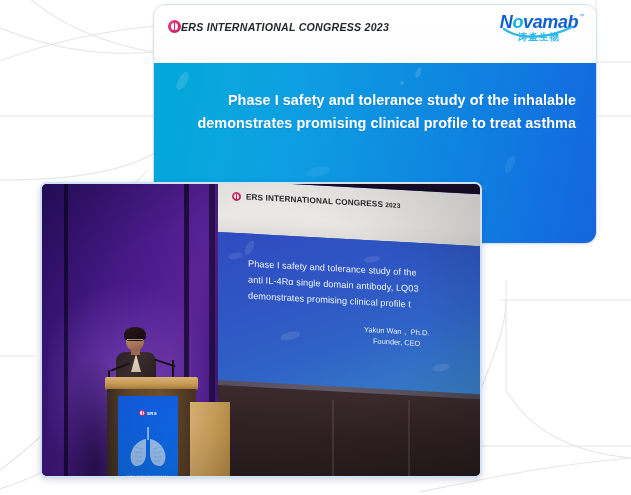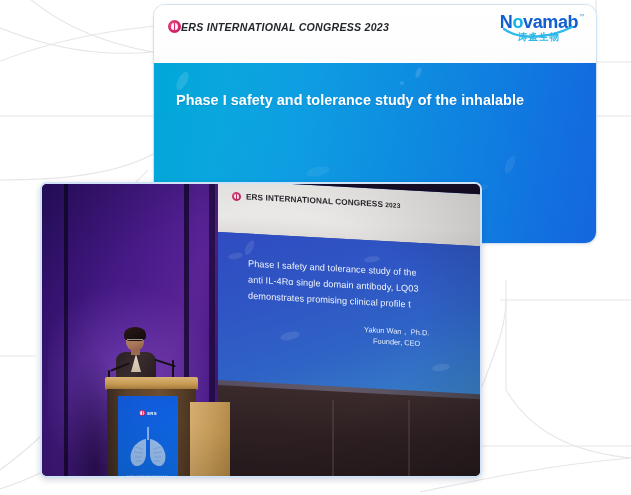--- a/index.html
+++ b/index.html
@@ -104,20 +104,21 @@
     line-height: 1;
   }
   #novamab-word {
     font-size: 18px;
     font-weight: 700;
     letter-spacing: -0.4px;
     color: #0f5fd1;
     position: relative;
     display: inline-block;
     white-space: nowrap;
+    font-style: italic;
   }
   #novamab-word .hl { color: #12b4e8; }
   #novamab-tm {
     position: absolute;
     right: -6px;
     top: 0;
     font-size: 6px;
     font-weight: 400;
     color: #5aa7dd;
   }
@@ -163,21 +164,21 @@
   #slide-title {
     position: relative;
     z-index: 2;
     color: #ffffff;
     font-size: 14.4px;
     font-weight: 700;
     line-height: 1.62;
     letter-spacing: .05px;
     text-shadow: 0 1px 1px rgba(0,60,120,.18);
   }
-  #slide-title .ln { display: block; white-space: nowrap; }
+  #slide-title .ln { display: block; white-space: nowrap; text-align: right; }
 
   
   #photo {
     position: absolute;
     left: 40px;
     top: 182px;
     width: 442px;
     height: 296px;
     border-radius: 7px;
     overflow: hidden;
@@ -478,20 +479,21 @@
       <span class="bubble" style="left:24px;top:8px;width:9px;height:20px;transform:rotate(28deg);"></span>
       <span class="bubble" style="left:262px;top:4px;width:5px;height:11px;transform:rotate(22deg);"></span>
       <span class="bubble" style="left:246px;top:18px;width:4px;height:4px;"></span>
       <span class="bubble" style="left:152px;top:104px;width:24px;height:9px;transform:rotate(-12deg);opacity:.5;"></span>
       <span class="bubble" style="left:352px;top:92px;width:8px;height:19px;transform:rotate(24deg);opacity:.55;"></span>
       <span class="bubble" style="left:316px;top:122px;width:18px;height:7px;transform:rotate(-14deg);opacity:.45;"></span>
       <span class="bubble" style="left:62px;top:142px;width:14px;height:6px;transform:rotate(-16deg);opacity:.4;"></span>
 
       <div id="slide-title">
         <span class="ln">Phase I safety and tolerance study of the inhalable</span>
+        <span class="ln">demonstrates promising clinical profile to treat asthma</span>
       </div>
     </div>
   </div>
 
   <div id="photo">
     <div id="photo-inner">
 
       <div class="backdrop"></div>
       <div class="backdrop-glow"></div>
       <div class="backdrop-seam" style="left:22px;"></div>

